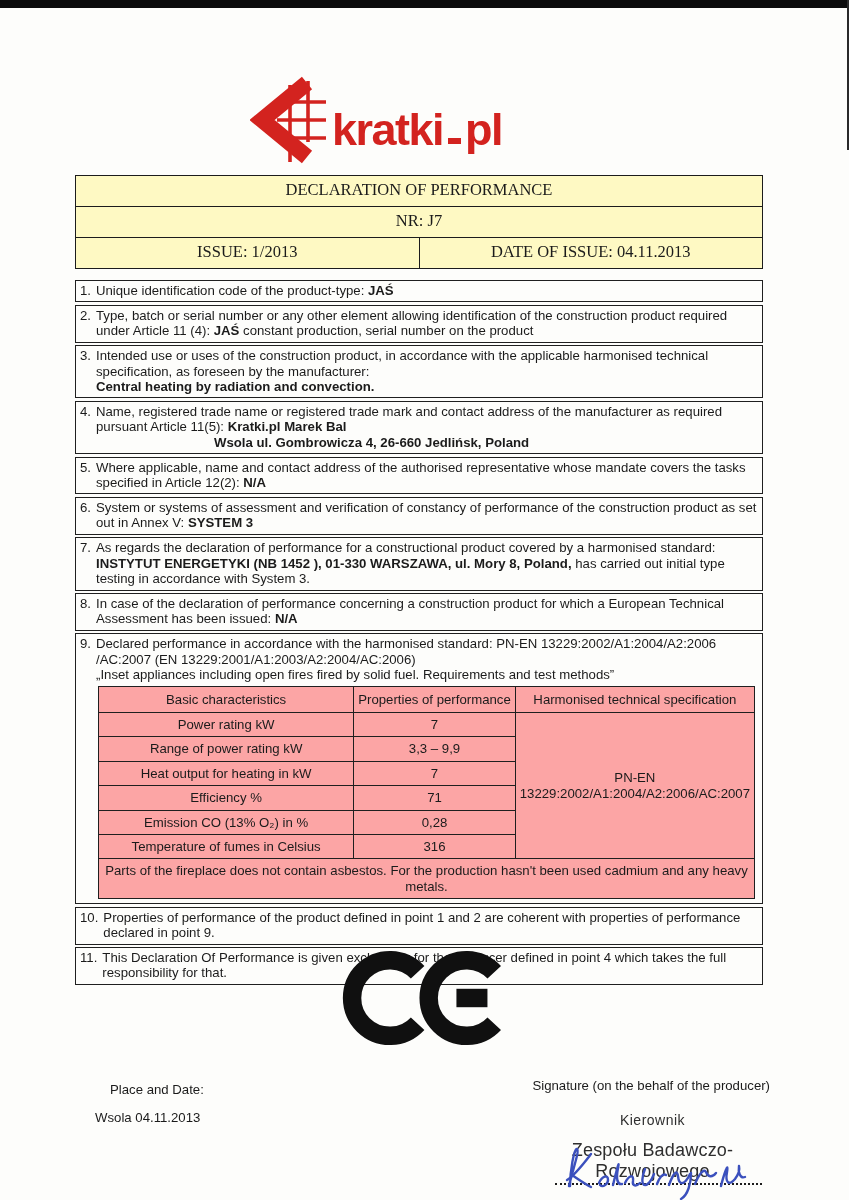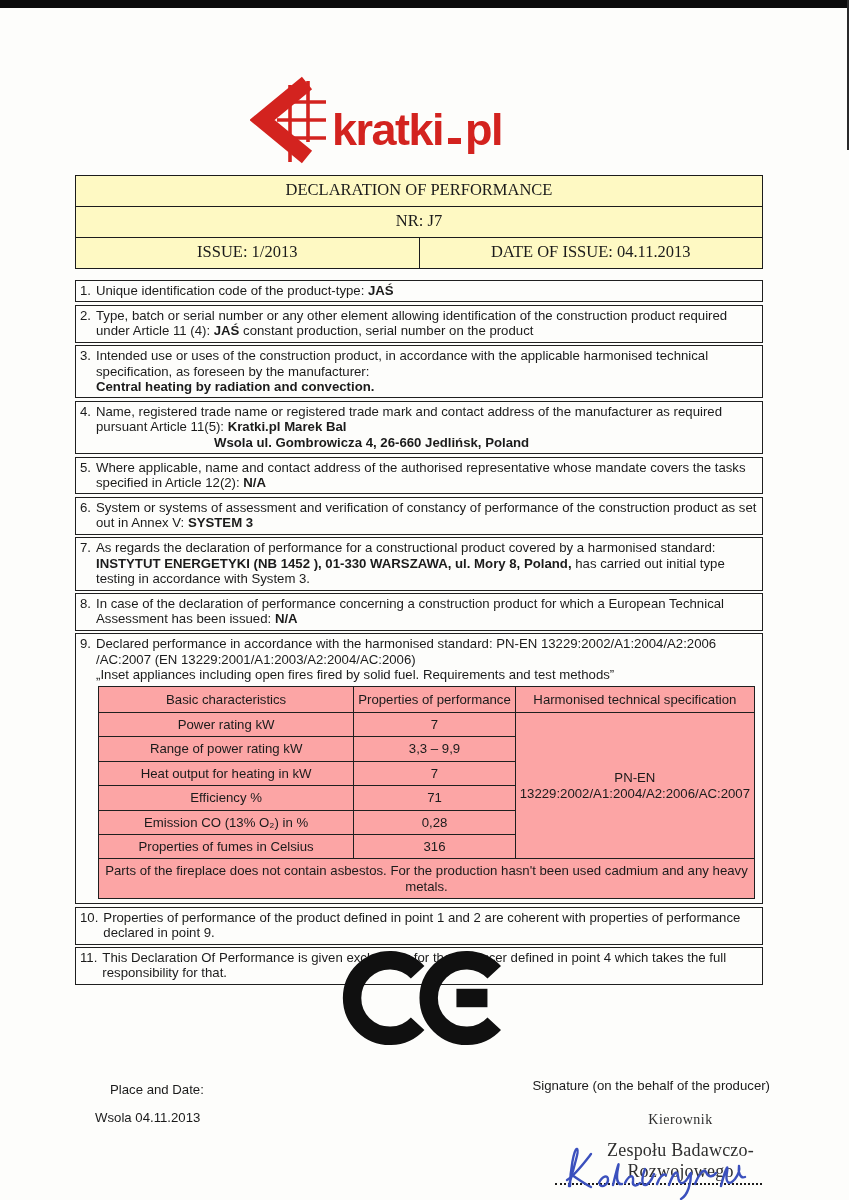--- a/index.html
+++ b/index.html
@@ -80,21 +80,21 @@
   .perf td.spec { vertical-align:middle; line-height:16px; }
   .perf td.note { text-align:center; padding:4px 4px; }
 
   
   .ce { position:absolute; left:342px; top:948px; width:160px; height:100px; }
 
   
   .f-place-label { position:absolute; left:110px; top:1082px; font-size:13.2px; }
   .f-place-value { position:absolute; left:95px;  top:1110px; font-size:13.2px; }
   .f-sig-label   { position:absolute; right:79px; top:1078px; font-size:13.2px; }
-  .f-stamp { position:absolute; left:568px; top:1112px; width:225px; text-align:center; color:#2e2e2e;font-family:Liberation Serif, serif; }
+  .f-stamp { position:absolute; left:540px; top:1112px; width:225px; text-align:center; color:#2e2e2e; }
   .f-stamp .stamp1 { font-size:14px; letter-spacing:0.5px; }
   .f-stamp .stamp2 { font-size:18px; margin-top:12px; letter-spacing:0.2px; }
   .sig-area { position:absolute; left:553px; top:1138px; width:215px; height:62px; }
   .dotline { position:absolute; left:2px; right:6px; top:45px; border-top:2.6px dotted #1c1c1c; }
   .sig-svg { position:absolute; left:0; top:0; width:215px; height:62px; }
 </style>
 </head>
 <body>
 
 <div class="page">
@@ -208,21 +208,21 @@
           </tr>
           <tr>
             <td>Efficiency %</td>
             <td>71</td>
           </tr>
           <tr>
             <td>Emission CO (13% O₂) in %</td>
             <td>0,28</td>
           </tr>
           <tr>
-            <td>Properties of fumes in Celsius</td>
+            <td>Temperature of fumes in Celsius</td>
             <td>316</td>
           </tr>
           <tr>
             <td colspan="3" class="note">Parts of the fireplace does not contain asbestos. For the production hasn't been used cadmium and any heavy metals.</td>
           </tr>
         </tbody>
           </table>
       </div>
     </div>
 

